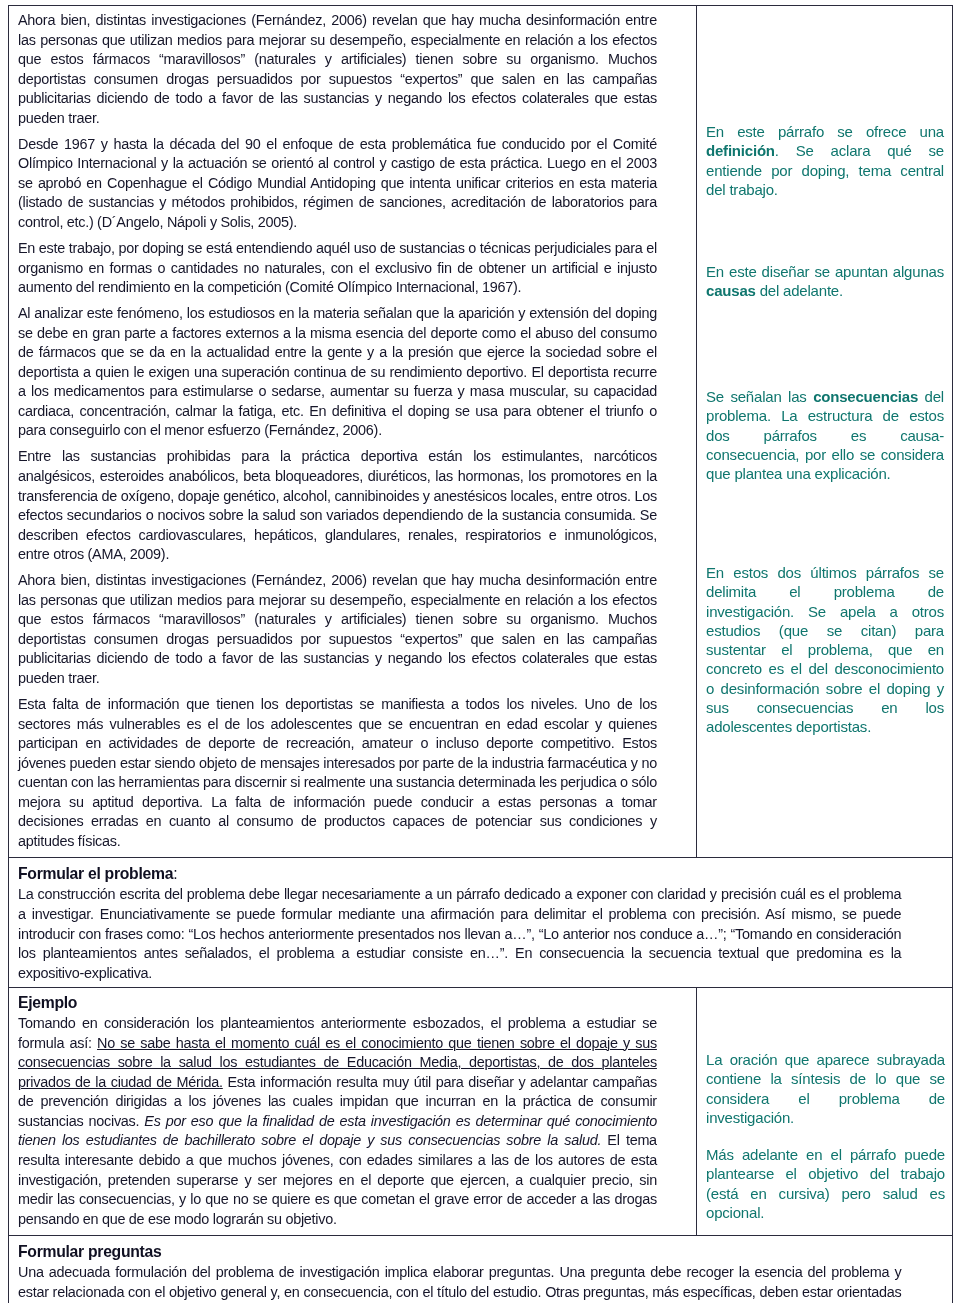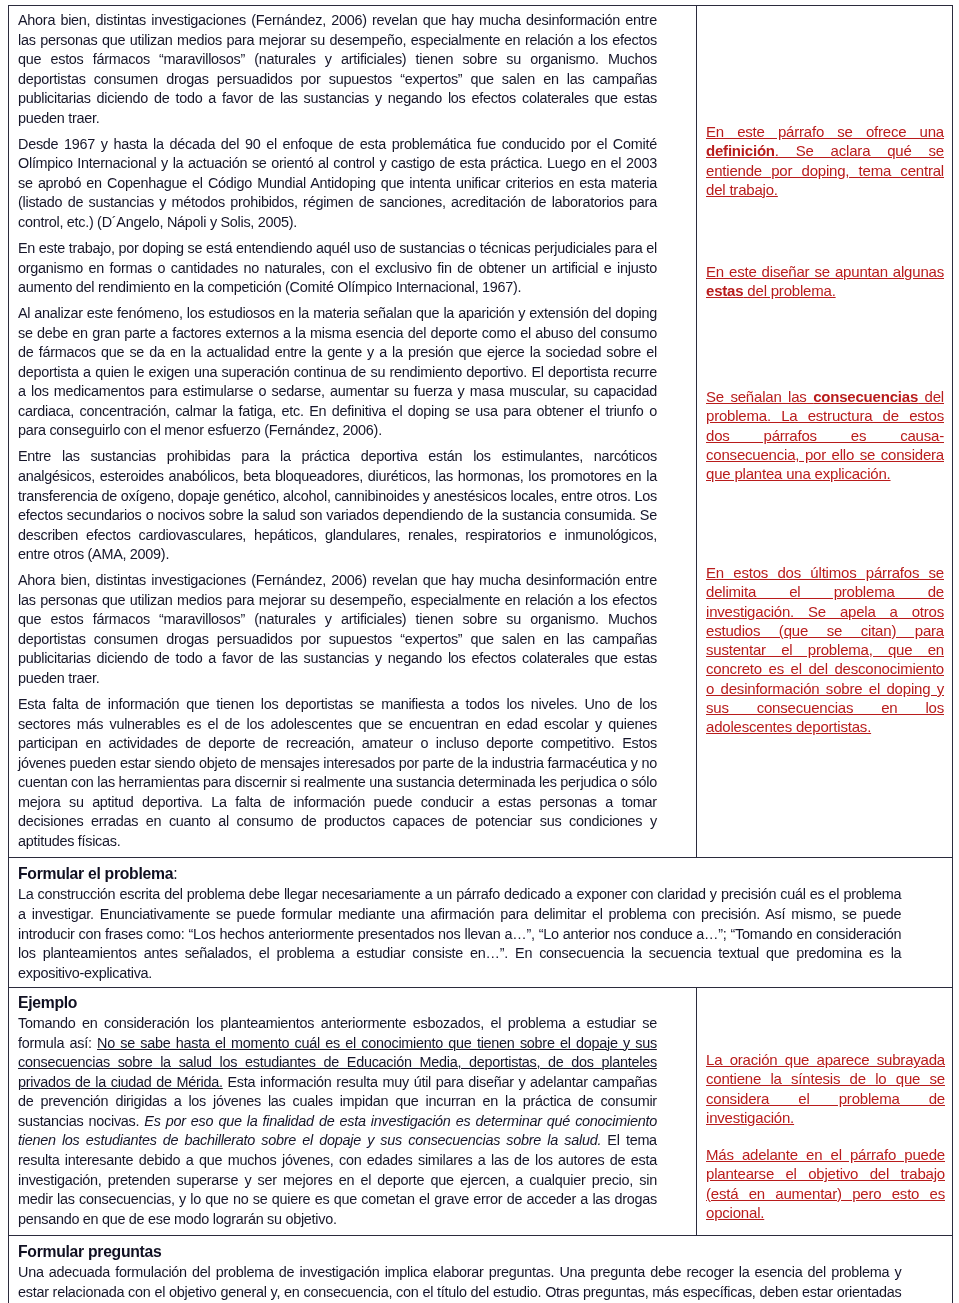--- a/index.html
+++ b/index.html
@@ -50,24 +50,23 @@
   }
   .left-pad p {
     margin: 0 0 6.5px 0;
   }
   .left-pad p:last-child { margin-bottom: 2px; }
   .note {
     font-family: "Liberation Sans", sans-serif;
     font-size: 15.0px;
     line-height: 19.3px;
     text-align: justify;
-    color: #b91c1c;
+    color: #0f766e;
     letter-spacing: -0.2px;
     margin: 0;
-    text-decoration: underline;
   }
   .note b { font-weight: bold; }
 
   
   .notes-tall { position: relative; height: 100%; min-height: 806px; }
   .notes-tall .note-abs { position: absolute; left: 9px; right: 8px; }
   .n1 { top: 116px; }
   .n2 { top: 256px; }
   .n3 { top: 365px; margin-top: 16px; }
   .n4 { top: 550px; margin-top: 7px; }
@@ -108,21 +107,21 @@
           <p class="body-text"> En este trabajo, por doping se está entendiendo aquél uso de sustancias o técnicas perjudiciales para el organismo en formas o cantidades no naturales, con el exclusivo fin de obtener un artificial e injusto aumento del rendimiento en la competición (Comité Olímpico Internacional, 1967).</p>
           <p class="body-text">Al analizar este fenómeno, los estudiosos en la materia señalan que la aparición y extensión del doping se debe en gran parte a factores externos a la misma esencia del deporte como el abuso del consumo de fármacos que se da en la actualidad entre la gente y a la presión que ejerce la sociedad sobre el deportista a quien le exigen una superación continua de su rendimiento deportivo. El deportista recurre a los medicamentos para estimularse o sedarse, aumentar su fuerza y masa muscular, su capacidad cardiaca, concentración, calmar la fatiga, etc. En definitiva el doping se usa para obtener el triunfo o para conseguirlo con el menor esfuerzo (Fernández, 2006).</p>
           <p class="body-text">Entre las sustancias prohibidas para la práctica deportiva están los estimulantes, narcóticos analgésicos, esteroides anabólicos, beta bloqueadores, diuréticos, las hormonas, los promotores en la transferencia de oxígeno, dopaje genético, alcohol, cannibinoides y anestésicos locales, entre otros. Los efectos secundarios o nocivos sobre la salud son variados dependiendo de la sustancia consumida. Se describen efectos cardiovasculares, hepáticos, glandulares, renales, respiratorios e inmunológicos, entre otros (AMA, 2009).</p>
           <p class="body-text">Ahora bien, distintas investigaciones (Fernández, 2006) revelan que hay mucha desinformación entre las personas que utilizan medios para mejorar su desempeño, especialmente en relación a los efectos que estos fármacos “maravillosos” (naturales y artificiales) tienen sobre su organismo. Muchos deportistas consumen drogas persuadidos por supuestos “expertos” que salen en las campañas publicitarias diciendo de todo a favor de las sustancias y negando los efectos colaterales que estas pueden traer.</p>
           <p class="body-text">Esta falta de información que tienen los deportistas se manifiesta a todos los niveles. Uno de los sectores más vulnerables es el de los adolescentes que se encuentran en edad escolar y quienes participan en actividades de deporte de recreación, amateur o incluso deporte competitivo. Estos jóvenes pueden estar siendo objeto de mensajes interesados por parte de la industria farmacéutica y no cuentan con las herramientas para discernir si realmente una sustancia determinada les perjudica o sólo mejora su aptitud deportiva. La falta de información puede conducir a estas personas a tomar decisiones erradas en cuanto al consumo de productos capaces de potenciar sus condiciones y aptitudes físicas.</p>
         </div>
       </td>
       <td class="right-col">
         <div class="notes-tall">
           <p class="note note-abs n1"><span>En este párrafo se ofrece una </span><b>definición</b><span>. Se aclara qué se entiende por doping, tema central del trabajo.</span></p>
-          <p class="note note-abs n2"><span>En este diseñar se apuntan algunas </span><b>estas</b><span> del problema.</span></p>
+          <p class="note note-abs n2"><span>En este diseñar se apuntan algunas </span><b>causas</b><span> del adelante.</span></p>
           <p class="note note-abs n3"><span>Se señalan las </span><b>consecuencias</b><span> del problema. La estructura de estos dos párrafos es causa-consecuencia, por ello se considera que plantea una explicación.</span></p>
           <p class="note note-abs n4">En estos dos últimos párrafos se delimita el problema de investigación. Se apela a otros estudios (que se citan) para sustentar el problema, que en concreto es el del desconocimiento o desinformación sobre el doping y sus consecuencias en los adolescentes deportistas.</p>
         </div>
       </td>
     </tr>
 
     <tr>
       <td class="left-col" colspan="2">
         <div class="full-pad">
           <div class="sec-head"><span>Formular el problema</span><span class="thin">:</span></div>
@@ -134,21 +133,21 @@
     <tr>
       <td class="left-col">
         <div class="left-pad">
           <div class="sec-head">Ejemplo</div>
           <p class="body-text"><span>Tomando en consideración los planteamientos anteriormente esbozados, el problema a estudiar se formula así: </span><u class="plain">No se sabe hasta el momento cuál es el conocimiento que tienen sobre el dopaje y sus consecuencias sobre la salud los estudiantes de Educación Media, deportistas, de dos planteles privados de la ciudad de Mérida.</u><span> Esta información resulta muy útil para diseñar y adelantar campañas de prevención dirigidas a los jóvenes las cuales impidan que incurran en la práctica de consumir sustancias nocivas. </span><em class="it">Es por eso que la finalidad de esta investigación es determinar qué conocimiento tienen los estudiantes de bachillerato sobre el dopaje y sus consecuencias sobre la salud.</em><span> El tema resulta interesante debido a que muchos jóvenes, con edades similares a las de los autores de esta investigación, pretenden superarse y ser mejores en el deporte que ejercen, a cualquier precio, sin medir las consecuencias, y lo que no se quiere es que cometan el grave error de acceder a las drogas pensando en que de ese modo lograrán su objetivo.</span></p>
         </div>
       </td>
       <td class="right-col">
         <div class="notes-ej">
           <p class="note note-abs e1">La oración que aparece subrayada contiene la síntesis de lo que se considera el problema de investigación.</p>
-          <p class="note note-abs e2">Más adelante en el párrafo puede plantearse el objetivo del trabajo (está en aumentar) pero esto es opcional.</p>
+          <p class="note note-abs e2">Más adelante en el párrafo puede plantearse el objetivo del trabajo (está en cursiva) pero salud es opcional.</p>
         </div>
       </td>
     </tr>
 
     <tr>
       <td class="left-col" colspan="2">
         <div class="full-pad">
           <div class="sec-head">Formular preguntas</div>
           <p class="body-text">Una adecuada formulación del problema de investigación implica elaborar preguntas. Una pregunta debe recoger la esencia del problema y estar relacionada con el objetivo general y, en consecuencia, con el título del estudio. Otras preguntas, más específicas, deben estar orientadas a interrogar sobre aspectos concretos del problema. Estas preguntas están vinculadas con los objetivos específicos de la investigación.</p>
         </div>

